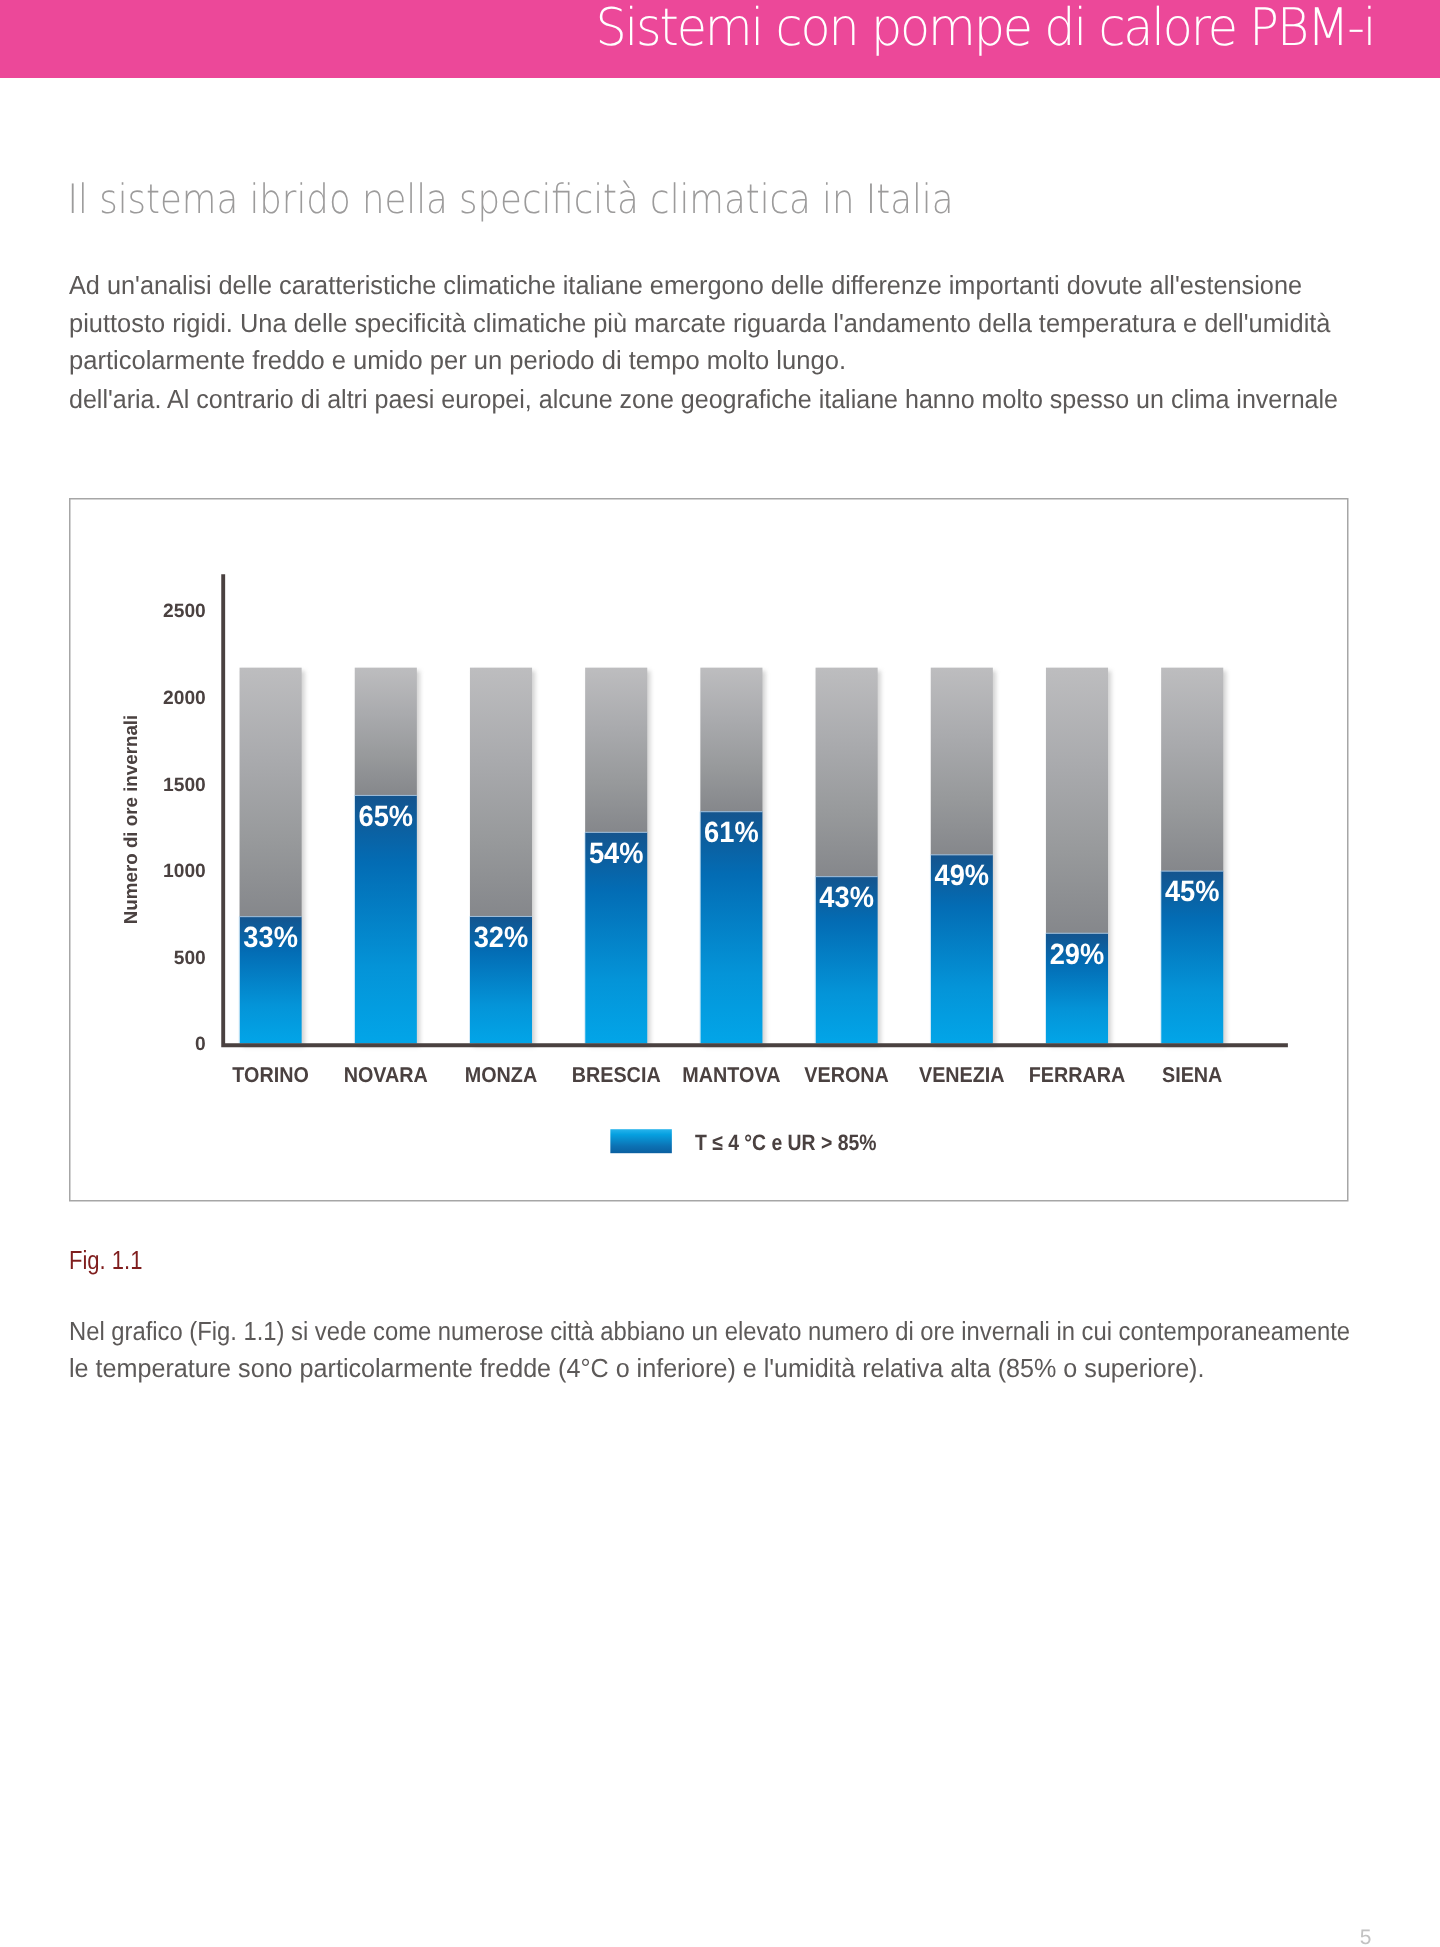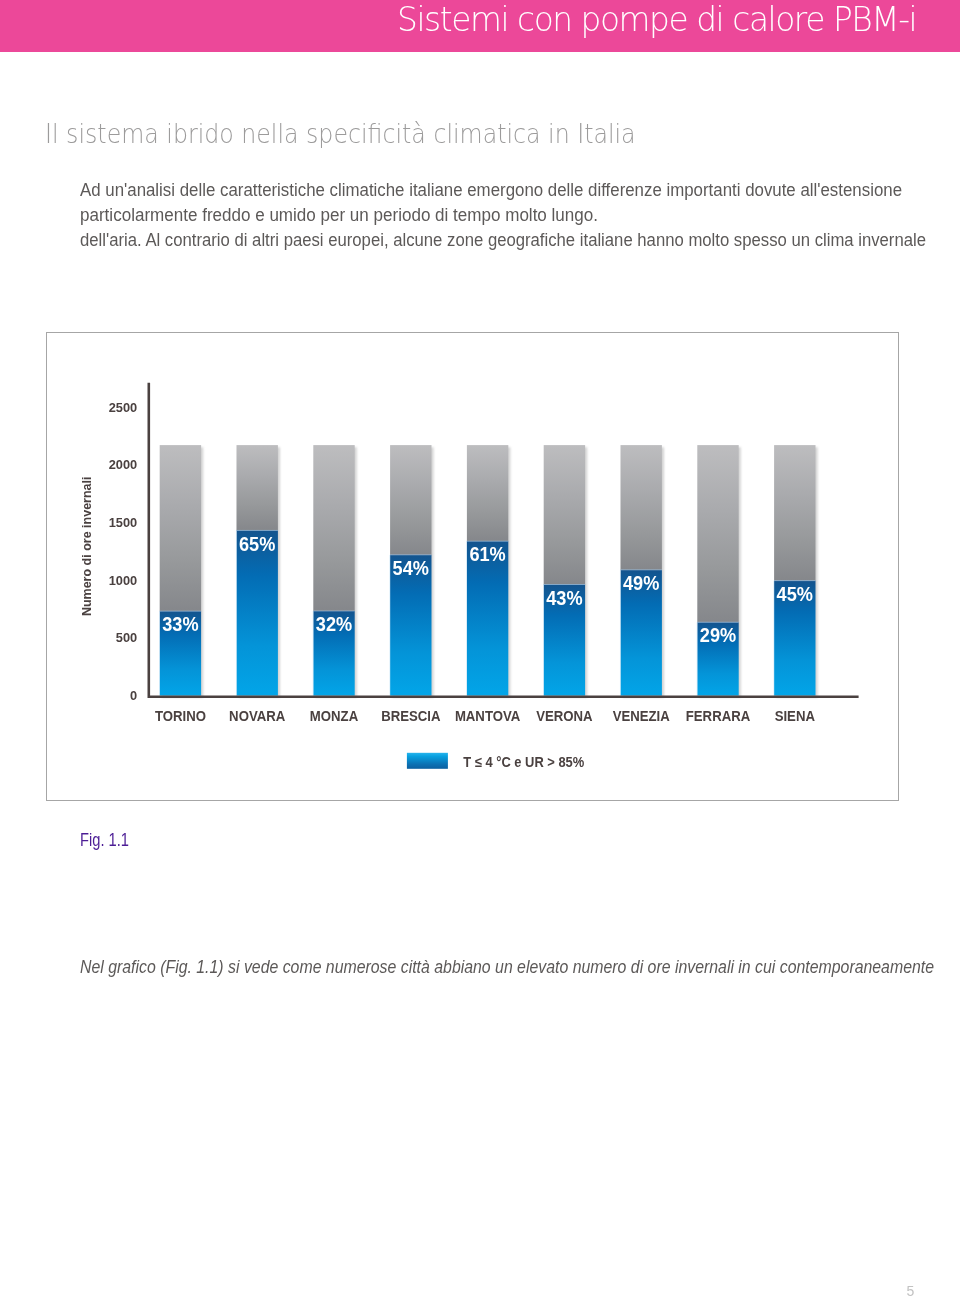--- a/index.html
+++ b/index.html
@@ -4,39 +4,40 @@
 <style>
   html,body{margin:0;padding:0;}
   body{width:960px;height:1298px;background:#fff;font-family:"Liberation Sans",sans-serif;overflow:hidden;}
   .page{position:relative;width:960px;height:1298px;}
   .hdr{position:absolute;left:0;top:0;width:960px;height:52px;background:#ec4899;padding-left:48px;}
   .hdr-title{position:absolute;left:397.4px;top:-0.8px;font-family:"DejaVu Sans",sans-serif;font-size:34.5px;color:#ffffff;font-weight:200;white-space:nowrap;letter-spacing:-1.5px;transform:scaleX(.95);transform-origin:0 0;}
   .h1{position:absolute;left:44.7px;top:118.2px;font-family:"DejaVu Sans",sans-serif;font-size:27px;color:#9c9b9b;font-weight:200;
       transform:scaleX(.877);transform-origin:0 0;white-space:nowrap;}
   .body-p{position:absolute;left:46px;width:889px;font-size:17.5px;color:#5c5958;line-height:25.4px;}
   #p1{top:177.6px;}
-  #p2{top:955px;font-style:italic;}
-  .figcap{position:absolute;left:46px;width:889px;font-size:17.5px;color:#4c1d95;line-height:25.4px;}
+  #p2{top:875px;}
+  .figcap{position:absolute;left:46px;width:889px;font-size:17.5px;color:#7f1d1d;line-height:25.4px;}
   #fignum{top:827.5px;}
   #figcap{top:854.5px;}
   .chartbox{position:absolute;left:46px;top:332px;width:851px;height:467px;border:1px solid #a6a6a6;background:#fff;}
-  .tline{white-space:pre;margin-left:34px;}
+  .tline{white-space:pre;}
   .tline>span{display:inline-block;transform-origin:0 0;white-space:pre;}
   .pagenum{position:absolute;left:906.5px;top:1283px;font-size:14px;color:#c2c2c2;}
 </style>
 </head>
 <body>
 
 <div class="page">
   <div class="hdr">
     <div class="hdr-title">Sistemi con pompe di calore PBM-i</div>
   </div>
   <div class="h1">Il sistema ibrido nella specificità climatica in Italia</div>
   <div class="body-p" id="p1">
       <div class="tline"><span style="transform: scaleX(0.962917);">Ad un'analisi delle caratteristiche climatiche italiane emergono delle differenze importanti dovute all'estensione</span></div>
+      <div class="tline"><span style="transform: scaleX(0.968301);">piuttosto rigidi. Una delle specificità climatiche più marcate riguarda l'andamento della temperatura e dell'umidità</span></div>
       <div class="tline"><span style="transform: scaleX(0.973455);">particolarmente freddo e umido per un periodo di tempo molto lungo.</span></div>
       <div class="tline"><span style="transform: scaleX(0.954147);">dell'aria. Al contrario di altri paesi europei, alcune zone geografiche italiane hanno molto spesso un clima invernale</span></div>
     </div>
   <div class="chartbox">
     <svg id="chart-svg" width="851" height="467" viewBox="0 0 851 467">
         <defs>
           <linearGradient id="gBlue" x1="0" y1="0" x2="0" y2="1">
             <stop offset="0" stop-color="#14548e"></stop>
             <stop offset="0.27" stop-color="#036cb4"></stop>
             <stop offset="0.70" stop-color="#0494d8"></stop>
@@ -151,15 +152,16 @@
           <rect x="359.9" y="419.8" width="41" height="16" fill="url(#gLeg)"></rect>
           <text x="416.3" y="433.9" font-family="&quot;Liberation Sans&quot;, sans-serif" font-size="14.8" font-weight="bold" fill="#4a4140" textLength="121" lengthAdjust="spacingAndGlyphs">T ≤ 4 °C e UR &gt; 85%</text>
         </g>
       </svg>
   </div>
   <div class="figcap" id="fignum">
       <div class="tline"><span style="transform: scaleX(0.8394);">Fig. 1.1</span></div>
     </div>
   <div class="body-p" id="p2">
       <div class="tline"><span style="transform: scaleX(0.906011);">Nel grafico (Fig. 1.1) si vede come numerose città abbiano un elevato numero di ore invernali in cui contemporaneamente</span></div>
+      <div class="tline"><span style="transform: scaleX(0.957679);">le temperature sono particolarmente fredde (4°C o inferiore) e l'umidità relativa alta (85% o superiore).</span></div>
     </div>
   <div class="pagenum">5</div>
 </div>
 
 </body></html>

